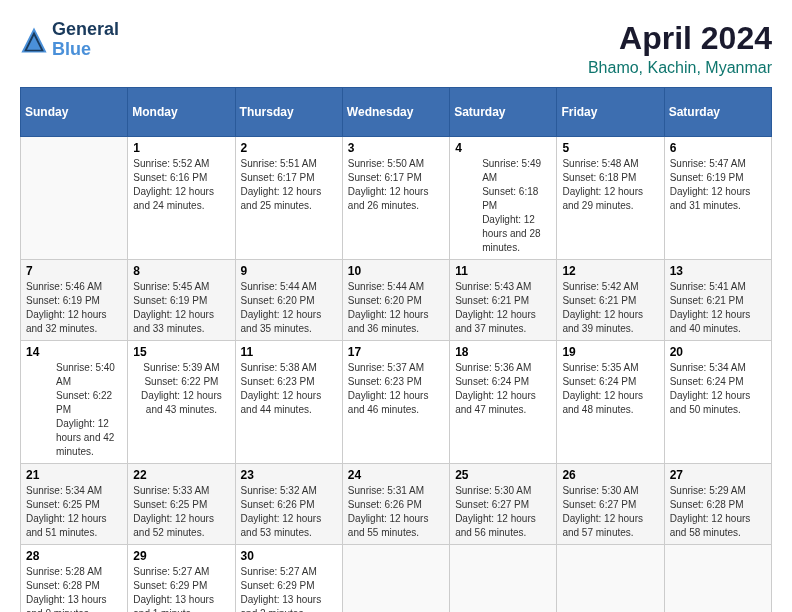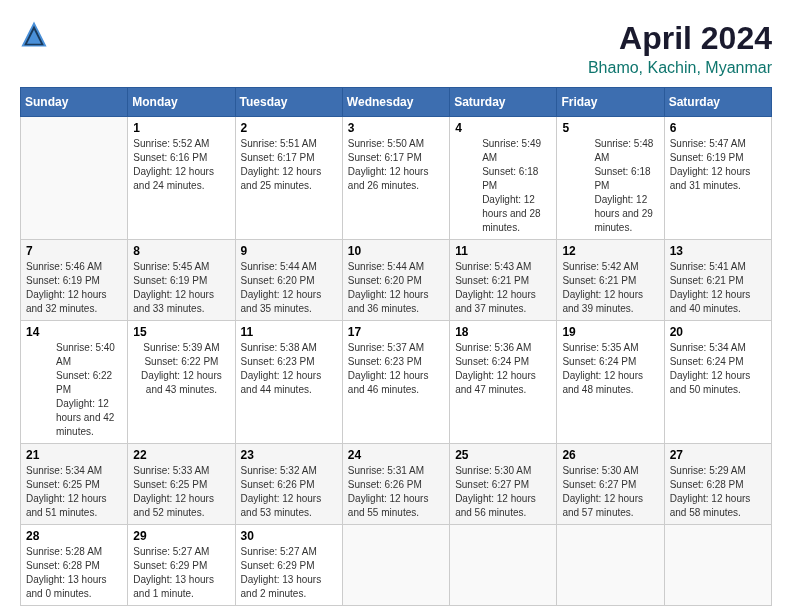--- a/index.html
+++ b/index.html
@@ -48,21 +48,21 @@
       margin-top: 2px;
     }
     .calendar-table {
       width: 100%;
       border-collapse: collapse;
       font-size: 11px;
     }
     .calendar-table thead tr th {
       background-color: #3d6eb0;
       color: #fff;
-      padding: 7px 4px;
+      padding: 17px 4px;
       text-align: left;
       font-size: 12px;
       font-weight: bold;
       border: 1px solid #2a5a9a;
     }
     .calendar-table tbody tr td {
       border: 1px solid #ccc;
       vertical-align: top;
       padding: 4px 5px;
       min-height: 70px;
@@ -91,33 +91,37 @@
 </head>
 <body>
 
 <div class="header-area">
   <div class="logo">
     <svg class="logo-icon" viewBox="0 0 40 40">
       <polygon points="20,2 38,38 2,38" fill="#4a90d9"></polygon>
       <polygon points="20,8 34,36 6,36" fill="#1a3a5c"></polygon>
       <polygon points="20,14 30,34 10,34" fill="#4a90d9"></polygon>
     </svg>
+    <div class="logo-text">
+      <div>General</div>
+      <div><span>Blue</span></div>
+    </div>
   </div>
   <div class="title-area">
     <div class="main-title">April 2024</div>
     <div class="subtitle">Bhamo, Kachin, Myanmar</div>
   </div>
 </div>
 
 <table class="calendar-table">
   <thead>
     <tr>
     <th>Sunday</th>
         <th>Monday</th>
-        <th>Tuesday</th>
+        <th>Thursday</th>
         <th>Wednesday</th>
         <th>Saturday</th>
         <th>Friday</th>
         <th>Saturday</th>
       </tr>
   </thead>
   <tbody id="calendar-body">
   <tr>
         <td class="empty-cell"></td>
         <td>
@@ -139,21 +143,21 @@
 Daylight: 12 hours and 26 minutes.</div>
         </td>
         <td>
           <span class="day-number">4</span>
           <div class="day-info" style="white-space: pre-line; margin-left: 27px;">Sunrise: 5:49 AM
 Sunset: 6:18 PM
 Daylight: 12 hours and 28 minutes.</div>
         </td>
         <td>
           <span class="day-number">5</span>
-          <div class="day-info" style="white-space: pre-line; margin-left: 32px;">Sunrise: 5:48 AM
+          <div class="day-info" style="white-space: pre-line;">Sunrise: 5:48 AM
 Sunset: 6:18 PM
 Daylight: 12 hours and 29 minutes.</div>
         </td>
         <td>
           <span class="day-number">6</span>
           <div class="day-info" style="white-space: pre-line;">Sunrise: 5:47 AM
 Sunset: 6:19 PM
 Daylight: 12 hours and 31 minutes.</div>
         </td>
       </tr>

